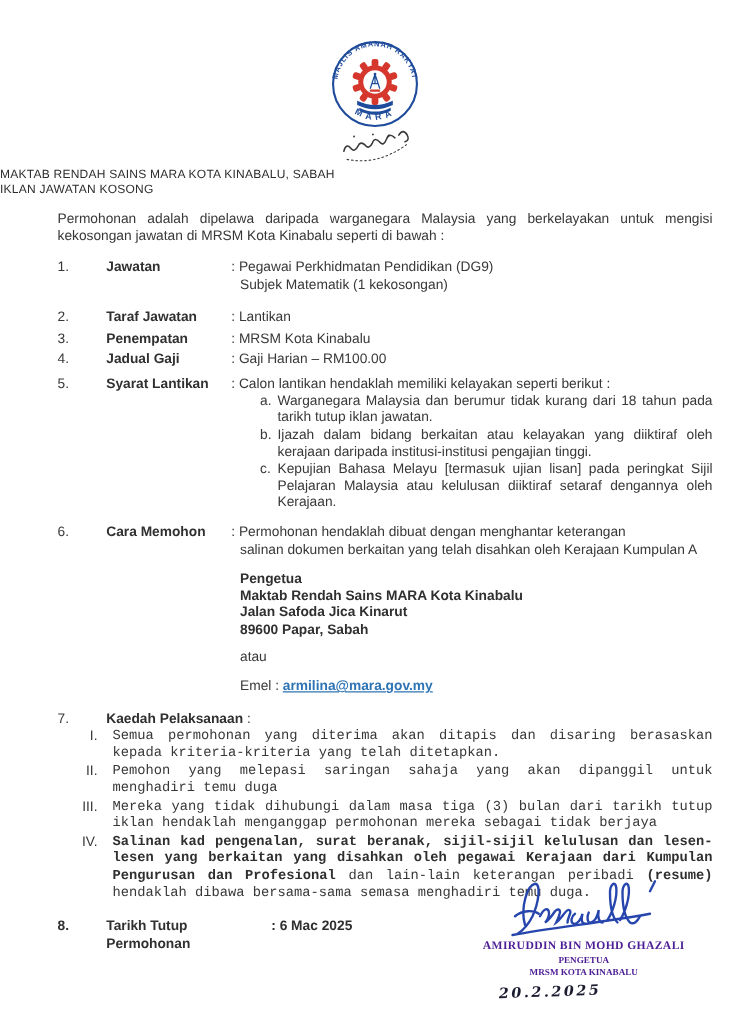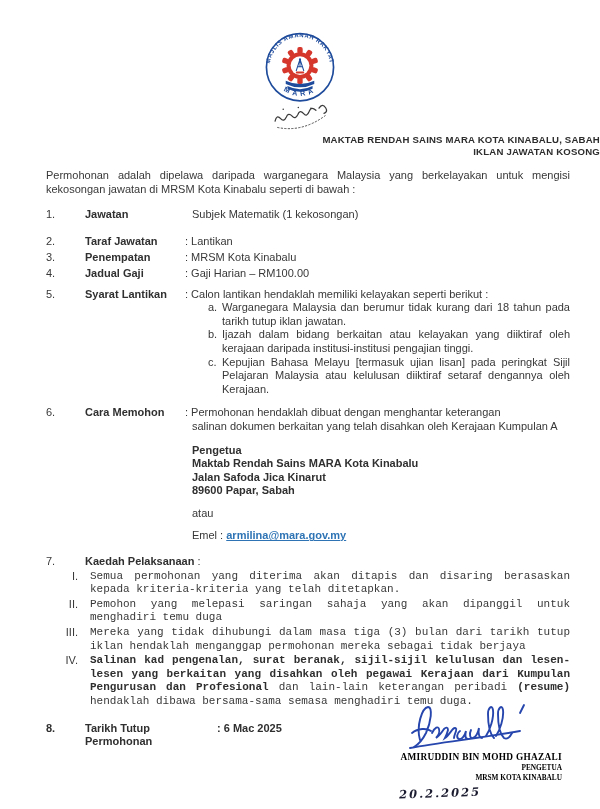--- a/index.html
+++ b/index.html
@@ -8,21 +8,21 @@
     width:600px; height:809px;
     margin:0 auto;
     background:#ffffff;
     font-family:"Liberation Sans", sans-serif;
     color:#383838;
     overflow:hidden;
   }
   
   .logo-wrap { padding-top:32px; display:flex; justify-content:center; }
   .doc-title, .doc-subtitle {
-    text-align:right; font-weight:bold; color:#2d2d2d;
+    text-align:left; font-weight:normal; color:#2d2d2d;
     font-size:9.6px; line-height:12px; letter-spacing:0.2px;
   }
   .doc-title { margin-top:3px; }
   
   .content { margin:0 30px 0 46px; font-size:11px; line-height:13.6px; }
   .intro { margin:11px 0 0 0; text-align:justify; }
   .row { display:flex; align-items:flex-start; }
   .row .no    { width:39px; flex:none; }
   .row .label { width:100px; flex:none; font-weight:bold; color:#303030; }
   .row .label.wide { width:132px; }
@@ -36,22 +36,22 @@
   .roman-sub { display:flex; margin-top:1px; }
   .roman-sub .rm { width:32px; flex:none; text-align:right; }
   .roman-sub .rt { flex:1; margin-left:12px; text-align:justify;font-family:Liberation Mono, monospace; }
   .b { font-weight:bold; color:#2f2f2f; }
   a.email {
     color:#2e74b5; font-weight:bold; text-decoration:underline;
   }
   
   .sig-block { position:absolute; top:700px; left:347px; width:220px; }
   .sig-svg { display:block; margin-left:55px; }
-  .stamp { margin-left:25px; width:190px; text-align:right;
-           font-family:"Liberation Serif", serif; color:#000000; }
+  .stamp { margin-left:25px; width:190px; text-align:center;
+           font-family:"Liberation Serif", serif; color:#4c1d95; }
   .stamp .s-name { font-size:9.3px; font-weight:bold; letter-spacing:0.3px; line-height:11px; }
   .stamp .s-title, .stamp .s-org { font-size:7.3px; font-weight:bold; line-height:9.5px; }
   .hand-date {
     margin:4px 0 0 52px;
     font-family:"DejaVu Serif", serif;
     font-style:italic; font-weight:bold;
     font-size:11.5px; color:#1c1c30;
     letter-spacing:2px; transform:rotate(-2deg);
     width:90px;
   }
@@ -116,20 +116,21 @@
   <div class="doc-subtitle">IKLAN JAWATAN KOSONG</div>
 
   <div class="content">
 
     <p class="intro">Permohonan adalah dipelawa daripada warganegara Malaysia yang berkelayakan untuk mengisi kekosongan jawatan di MRSM Kota Kinabalu seperti di bawah :</p>
 
     <div class="row" style="margin-top:12px">
       <div class="no">1.</div>
       <div class="label">Jawatan</div>
       <div class="value">
+        <div>: Pegawai Perkhidmatan Pendidikan (DG9)</div>
         <div class="ind">Subjek Matematik (1 kekosongan)</div>
       </div>
     </div>
 
     <div class="row" style="margin-top:13px">
       <div class="no">2.</div>
       <div class="label">Taraf Jawatan</div>
       <div class="value">: Lantikan</div>
     </div>
 

